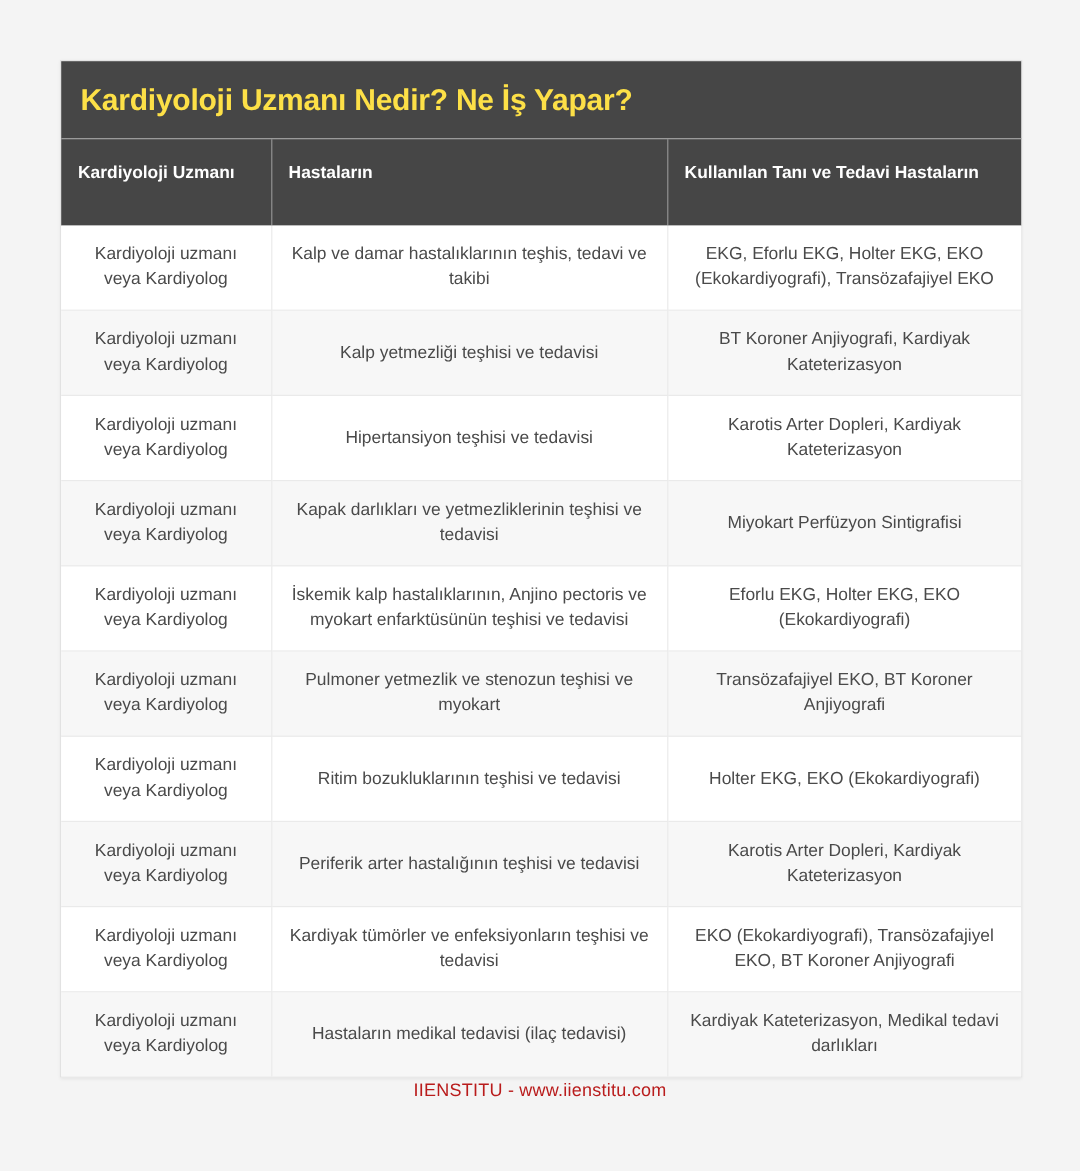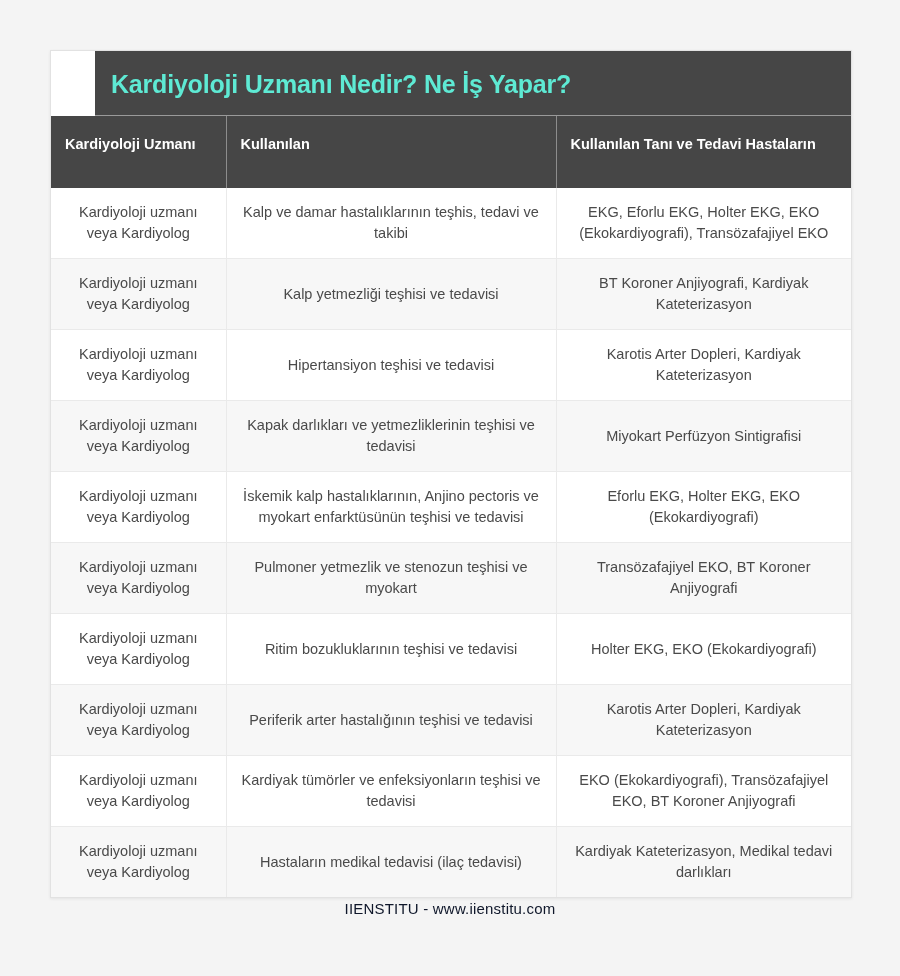--- a/index.html
+++ b/index.html
@@ -29,29 +29,28 @@
     top: 50px;
     width: 802px;
     box-sizing: border-box;
     background: #ffffff;
     border: 1px solid #e2e2e2;
     box-shadow: 0 1px 3px rgba(0,0,0,0.07);
   }
 
   .table-title {
     background: #464646;
-    color: #5eead4;
+    color: #fde047;
     font-size: 25px;
     font-weight: bold;
     line-height: 1.2;
     letter-spacing: -0.2px;
     padding: 18px 16px 16px 16px;
     box-sizing: border-box;
     border-bottom: 1px solid #9a9a9a;
-    margin-left: 44px;
   }
 
   table.data-table {
     width: 100%;
     border-collapse: collapse;
     table-layout: fixed;
   }
 
   table.data-table col.c1 { width: 175px; }
   table.data-table col.c2 { width: 330px; }
@@ -90,21 +89,21 @@
   tbody tr.row-even td { background: #f7f7f7; }
   tbody tr:last-child td { border-bottom: none; }
 
   .footer {
     position: absolute;
     left: 0;
     top: 900px;
     width: 900px;
     text-align: center;
     font-size: 15px;
-    color: #0f172a;
+    color: #b91c1c;
     letter-spacing: 0.2px;
   }
 </style>
 </head>
 <body>
 
 <div class="page">
 
   <div class="card">
 
@@ -112,21 +111,21 @@
 
     <table class="data-table">
       <colgroup>
         <col class="c1">
         <col class="c2">
         <col class="c3">
       </colgroup>
       <thead>
         <tr>
           <th>Kardiyoloji Uzmanı</th>
-          <th>Kullanılan</th>
+          <th>Hastaların</th>
           <th>Kullanılan Tanı ve Tedavi Hastaların</th>
         </tr>
       </thead>
       <tbody>
 
         <tr class="row-odd">
           <td>Kardiyoloji uzmanı veya Kardiyolog</td>
           <td>Kalp ve damar hastalıklarının teşhis, tedavi ve takibi</td>
           <td>EKG, Eforlu EKG, Holter EKG, EKO (Ekokardiyografi), Transözafajiyel EKO</td>
         </tr>

